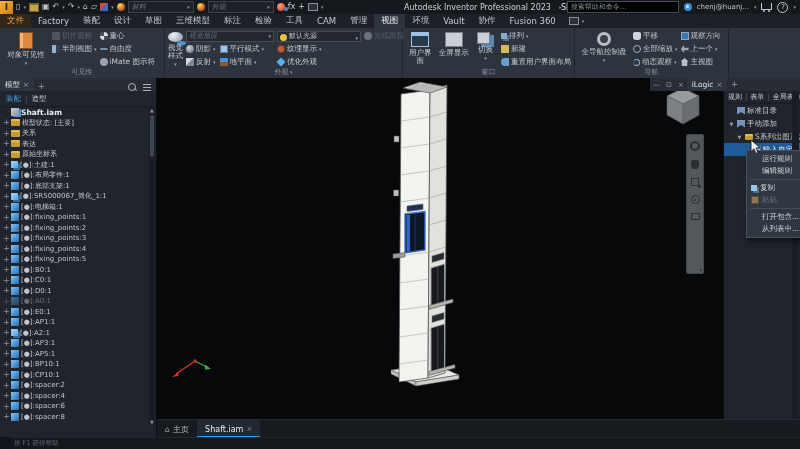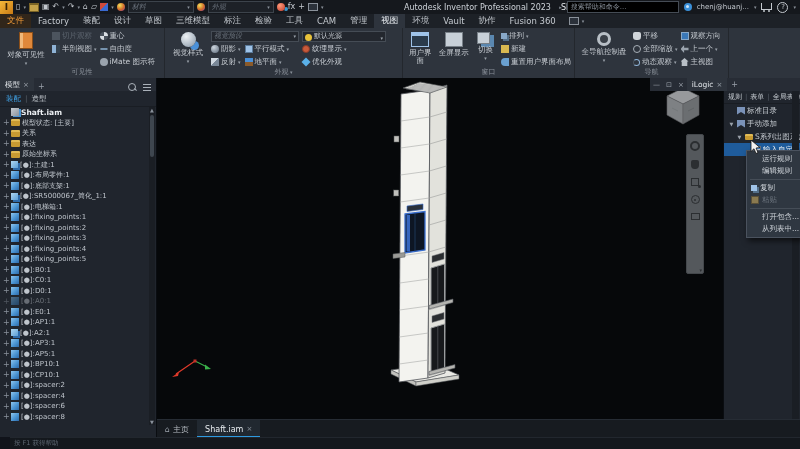--- a/index.html
+++ b/index.html
@@ -345,20 +345,30 @@
               <span class="sa">▾</span>
             </span>
           </div>
           <div class="rrow">
             <span class="sbtn">
               <span class="si" data-icon="refine-appearance"></span>
               <span>优化外观</span>
             </span>
           </div>
         </div>
+        <div class="rcol">
+          <div class="rrow">
+            <span class="sbtn disabled">
+              <span class="si" data-icon="ray-tracing"></span>
+              <span>光线跟踪</span>
+            </span>
+          </div>
+          <div class="rrow"></div>
+          <div class="rrow"></div>
+        </div>
         <div class="glabel">外观<span class="ga"> ▾</span></div>
       </div>
       <div class="rgroup" style="width: 172px;">
         <div class="bigbtn" style="width: 32px;">
           <span class="bic" data-icon="user-interface"></span>
           <span>用户界面</span>
         </div>
         <div class="bigbtn" style="width: 36px;">
           <span class="bic" data-icon="full-screen"></span>
           <span>全屏显示</span>

